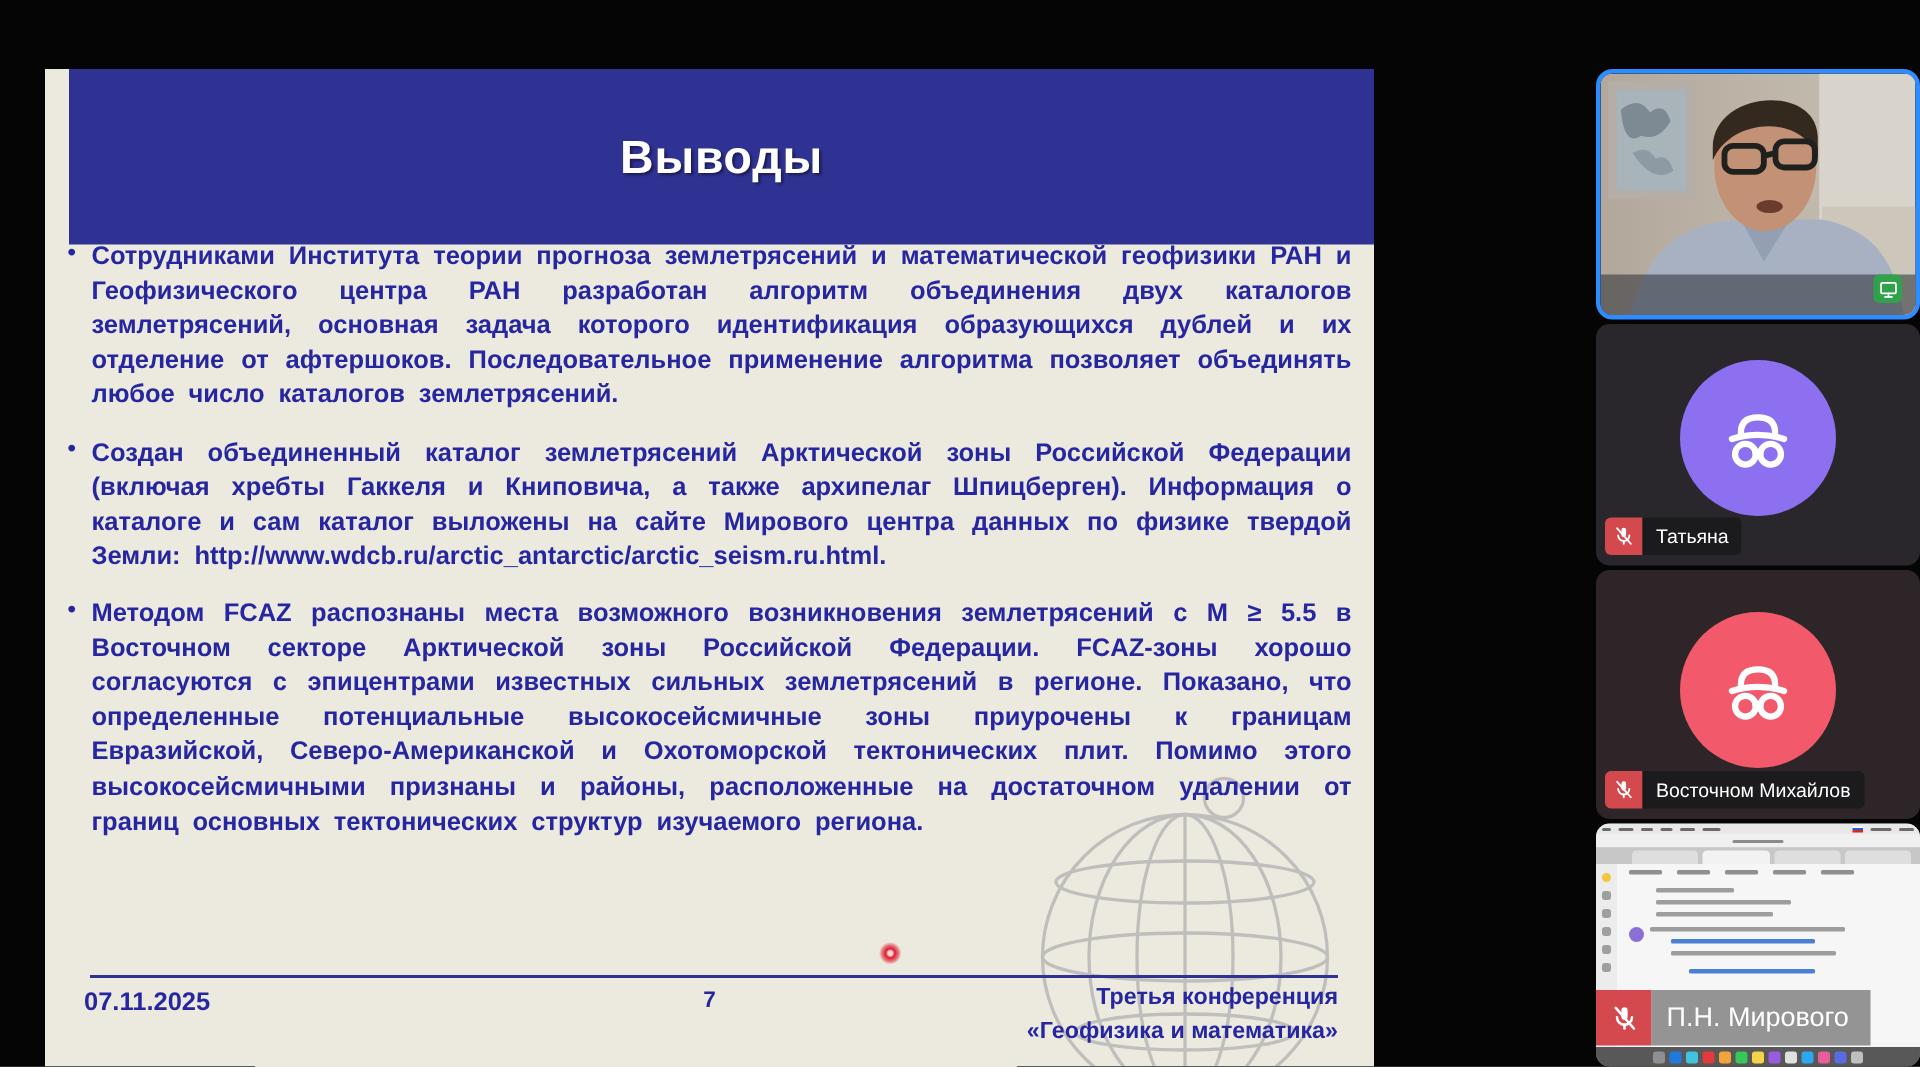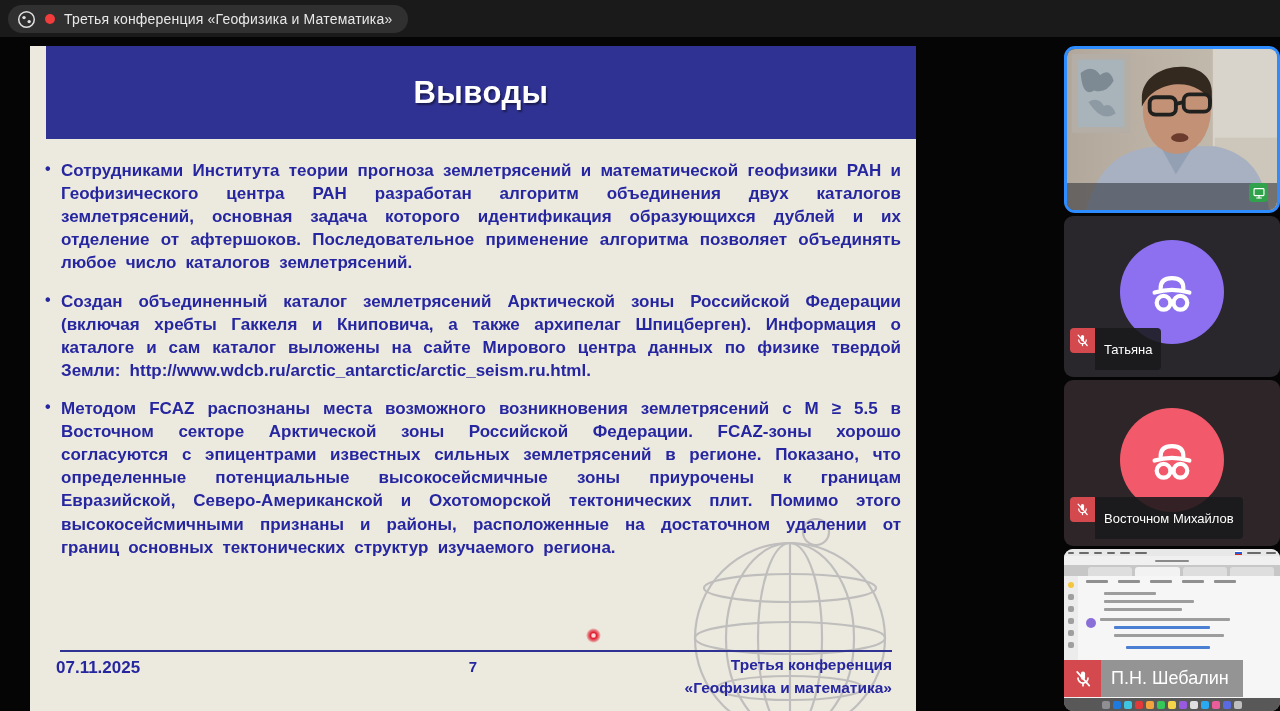--- a/index.html
+++ b/index.html
@@ -11,21 +11,21 @@
   .topbar { position:absolute; left:0; top:0; width:1280px; height:37px; background:#1a1a1a; }
   .title-pill { position:absolute; left:8px; top:5px; height:28px; background:#303030;
                 border-radius:14px; display:flex; align-items:center; gap:9px; padding:0 16px 0 9px; }
   .app-logo { width:19px; height:19px; flex:none; }
   .rec-dot { width:10px; height:10px; border-radius:50%; background:#f13c3c; flex:none; }
   .pill-title { color:#e8e8e8; font-size:14px; letter-spacing:.2px; white-space:nowrap; }
 
   
   .slide { position:absolute; left:30px; top:46px; width:886px; height:665px;
            background:#eceadf; overflow:hidden; }
-  .slide-header { position:absolute; left:16px; top:0; right:0; height:93px; background:#2f3293;
+  .slide-header { position:absolute; left:16px; top:0; right:0; height:117px; background:#2f3293;
                   display:flex; align-items:center; justify-content:center; }
   .slide-title { color:#fff; font-size:31px; font-weight:bold; letter-spacing:.5px;
                  text-shadow:1.5px 1.5px 2px rgba(0,0,0,.45); }
   .bullets { position:absolute; left:15px; top:113px; width:856px; }
   .bullet { display:flex; margin-bottom:15px; }
   .bullet-marker { flex:none; width:16px; color:#2626a0; font-weight:bold; font-size:16px; padding-top:1px; }
   .bullet-text { flex:1; color:#2626a0; font-weight:bold; font-size:17px; line-height:1.36;
                  text-align:justify; word-spacing:4.5px; }
   .globe { position:absolute; left:648px; top:470px; width:224px; height:241px; opacity:.42; }
   .laser { position:absolute; left:556px; top:582px; width:15px; height:15px; border-radius:50%;
@@ -48,21 +48,21 @@
   .tile-name { color:#fff; font-size:12.5px; white-space:nowrap; overflow:hidden; }
 
   .tile-av { border-radius:9px; }
   .tile-av2 { top:216px; height:161px; background:#29272c; }
   .tile-av3 { top:380px; height:166px; background:#2d2527; }
   .avatar { position:absolute; left:56px; width:104px; height:104px; border-radius:50%;
             display:flex; align-items:center; justify-content:center; }
   .avatar-purple { background:#8c70f0; top:24px; }
   .avatar-red { background:#f2596a; top:28px; }
   .avatar svg { width:60px; height:60px; }
-  .name-plate { position:absolute; left:6px; bottom:7px; display:flex; height:42px; }
+  .name-plate { position:absolute; left:6px; bottom:7px; display:flex; height:25px; }
   .mic-badge { width:25px; height:25px; background:#d4494e; border-radius:4px 0 0 4px;
                display:flex; align-items:center; justify-content:center; flex:none; }
   .name-box { background:rgba(25,25,27,.88); color:#fff; font-size:13px; display:flex;
               align-items:center; padding:0 9px; border-radius:0 4px 4px 0; white-space:nowrap; }
 
   
   .tile-ss { top:549px; height:162px; background:#bcbcbc; border-radius:9px; }
   .ss-menubar { position:absolute; left:0; top:0; right:0; height:7px; background:#e8e8e8;
                 display:flex; align-items:center; gap:5px; padding:0 4px; }
   .m-dash { height:2px; background:#6a6a6a; border-radius:1px; }
@@ -90,31 +90,20 @@
   .ss-plate { position:absolute; left:0; bottom:14px; display:flex; height:37px; align-items:stretch; }
   .ss-micbadge { width:37px; background:#d4494e; display:flex; align-items:center; justify-content:center; flex:none; }
   .ss-namebox { background:rgba(120,120,122,.78); color:#fff; font-size:18px; display:flex;
                 align-items:center; padding:0 14px 0 10px; white-space:nowrap; }
 </style>
 </head>
 <body>
 
 <div class="stage">
 
-  <header class="topbar">
-    <div class="title-pill">
-      <svg class="app-logo" viewBox="0 0 20 20">
-        <circle cx="10" cy="10" r="8.2" fill="none" stroke="#e0e0e0" stroke-width="1.6"></circle>
-        <circle cx="7.4" cy="8" r="1.8" fill="#e0e0e0"></circle>
-        <circle cx="12.8" cy="12.2" r="1.8" fill="#e0e0e0"></circle>
-      </svg>
-      <span class="rec-dot"></span>
-      <span class="pill-title">Третья конференция «Геофизика и Математика»</span>
-    </div>
-  </header>
 
   <section class="slide">
     <div class="slide-header">
       <h1 class="slide-title">Выводы</h1>
     </div>
 
     <svg class="globe" viewBox="-112 -112 224 241">
       <g fill="none" stroke="#84848f" stroke-width="2.2">
         <circle cx="0" cy="10" r="95"></circle>
         <ellipse cx="0" cy="10" rx="64" ry="95"></ellipse>
@@ -303,18 +292,18 @@
       </div>
       <div class="ss-plate">
         <span class="ss-micbadge">
           <svg width="20" height="20" viewBox="0 0 24 24" fill="none" stroke="#fff" stroke-width="2" stroke-linecap="round">
             <rect x="9.5" y="3" width="5" height="10" rx="2.5" fill="#fff" stroke="none"></rect>
             <path d="M6 11 a6 6 0 0 0 12 0"></path>
             <line x1="12" y1="17" x2="12" y2="20"></line>
             <line x1="5" y1="3.5" x2="19.5" y2="20"></line>
           </svg>
         </span>
-        <span class="ss-namebox">П.Н. Шебалин</span>
+        <span class="ss-namebox">П.Н. Мирового</span>
       </div>
     </div>
 
   </aside>
 </div>
 
 </body></html>

